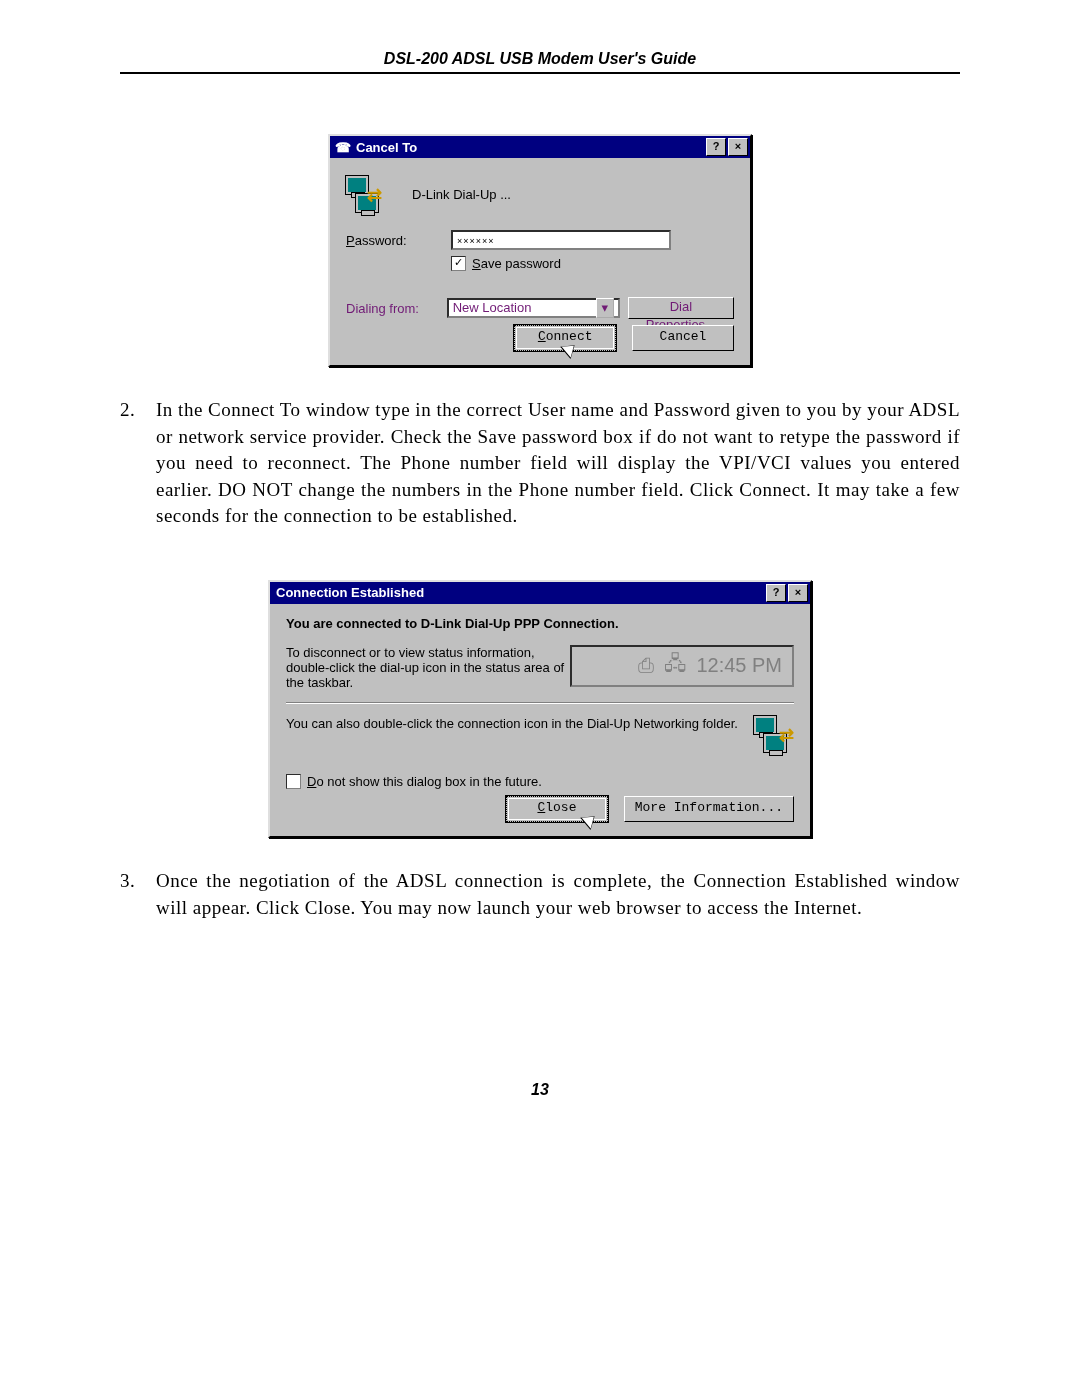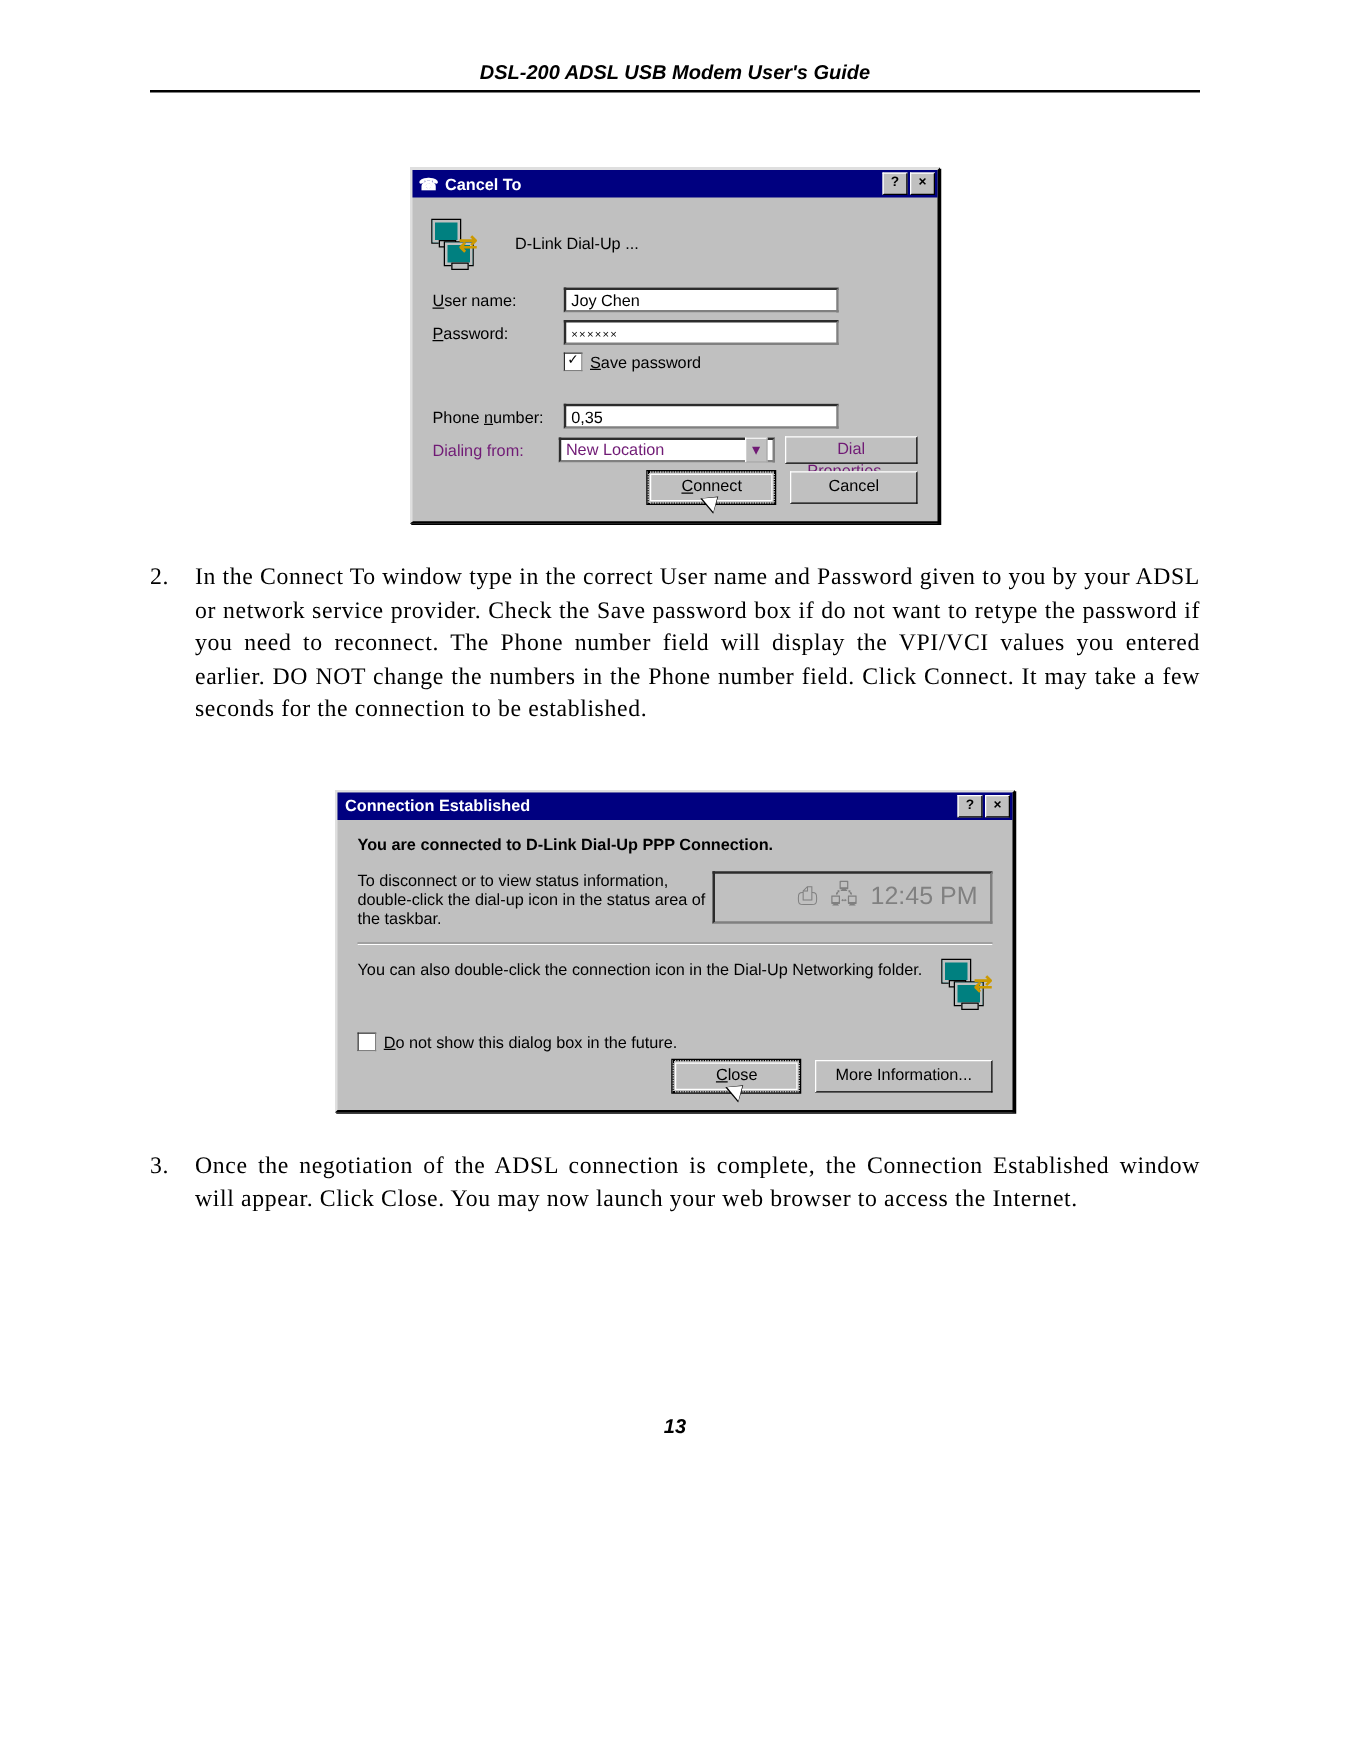--- a/index.html
+++ b/index.html
@@ -101,21 +101,21 @@
     border:1px solid #000;
     border-top-color:#fff; border-left-color:#fff;
     height:24px; padding:0 10px;
     font-size:13px;
     min-width:80px;
     text-align:center;
     line-height:22px;
     display:inline-block;
   }
   .win-btn.default { box-shadow: 0 0 0 1px #000; border:1px dotted #000; outline:1px solid #fff; outline-offset:-3px;}
-  .btn-row { text-align:right; margin-top:4px; }
+  .btn-row { text-align:right; margin-top:4px;font-family:Liberation Mono, monospace; }
   .btn-row .win-btn { margin-left:8px; }
   .disabled { color:#701a75; }
   .u { text-decoration: underline; }
 
   .icon-box {
     width: 36px; height: 36px;
     position: relative;
   }
   .mini-pc {
     width: 18px; height: 14px; background:#008080; border:2px solid #c0c0c0;
@@ -169,41 +169,33 @@
       <div class="row" style="margin-bottom:18px;">
         <div class="icon-box">
           <div class="mini-pc" style="top:0; left:0;"></div>
           <div class="mini-pc" style="bottom:0; left:10px;"></div>
           <div class="arrow-swap">⇄</div>
         </div>
         <div style="margin-left:30px;">D-Link Dial-Up ...</div>
       </div>
 
       <div class="row">
-        <div class="lbl"><span class="u">U</span><span>ser name:</span></div>
-        <div class="field w">Joy Chen</div>
-      </div>
-      <div class="row">
         <div class="lbl"><span class="u">P</span><span>assword:</span></div>
         <div class="field w" style="font-size:9px; letter-spacing:1px;">××××××</div>
       </div>
       <div class="row">
         <div class="lbl"></div>
         <div class="chk">
           <span class="chk-box">✓</span>
           <span><span class="u">S</span><span>ave password</span></span>
         </div>
       </div>
 
       <div style="height:14px;"></div>
 
-      <div class="row">
-        <div class="lbl"><span>Phone </span><span class="u">n</span><span>umber:</span></div>
-        <div class="field w">0,35</div>
-      </div>
       <div class="row">
         <div class="lbl disabled">Dialing from:</div>
         <div class="field sel disabled">
           <span>New Location</span>
           <span style="background:#c0c0c0;border:1px outset #fff;width:16px;text-align:center;">▾</span>
         </div>
         <span class="win-btn disabled" style="min-width:auto; margin-left:8px; height:20px; line-height:18px; padding:0 6px;">Dial Properties...</span>
       </div>
 
       <div class="btn-row relpos">

